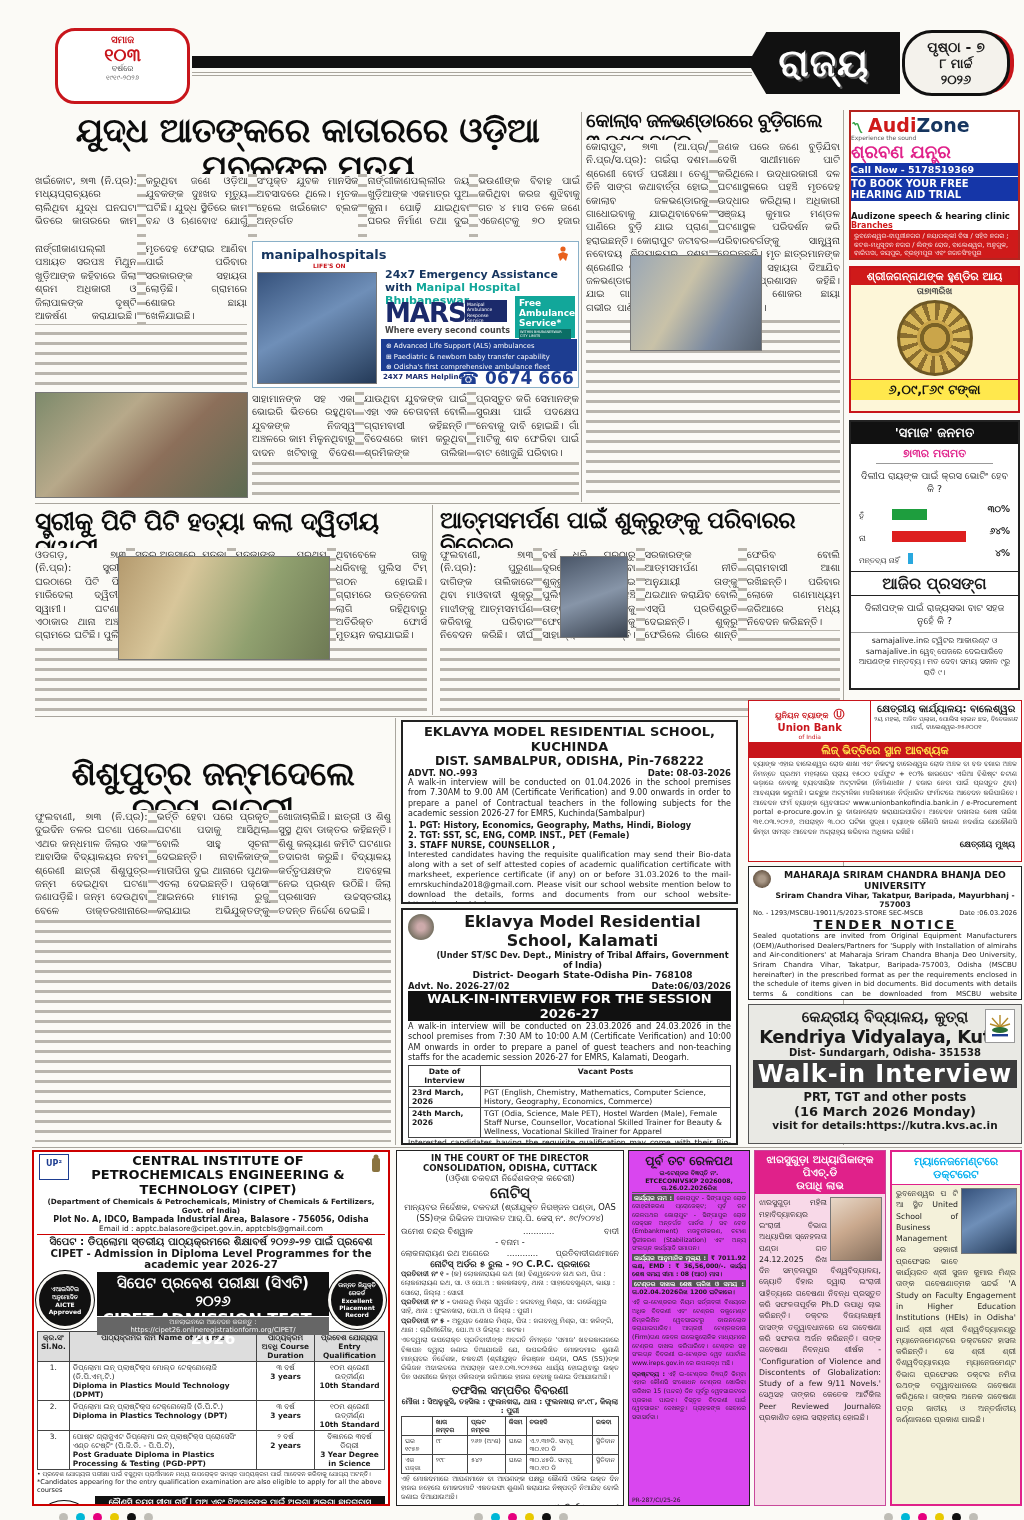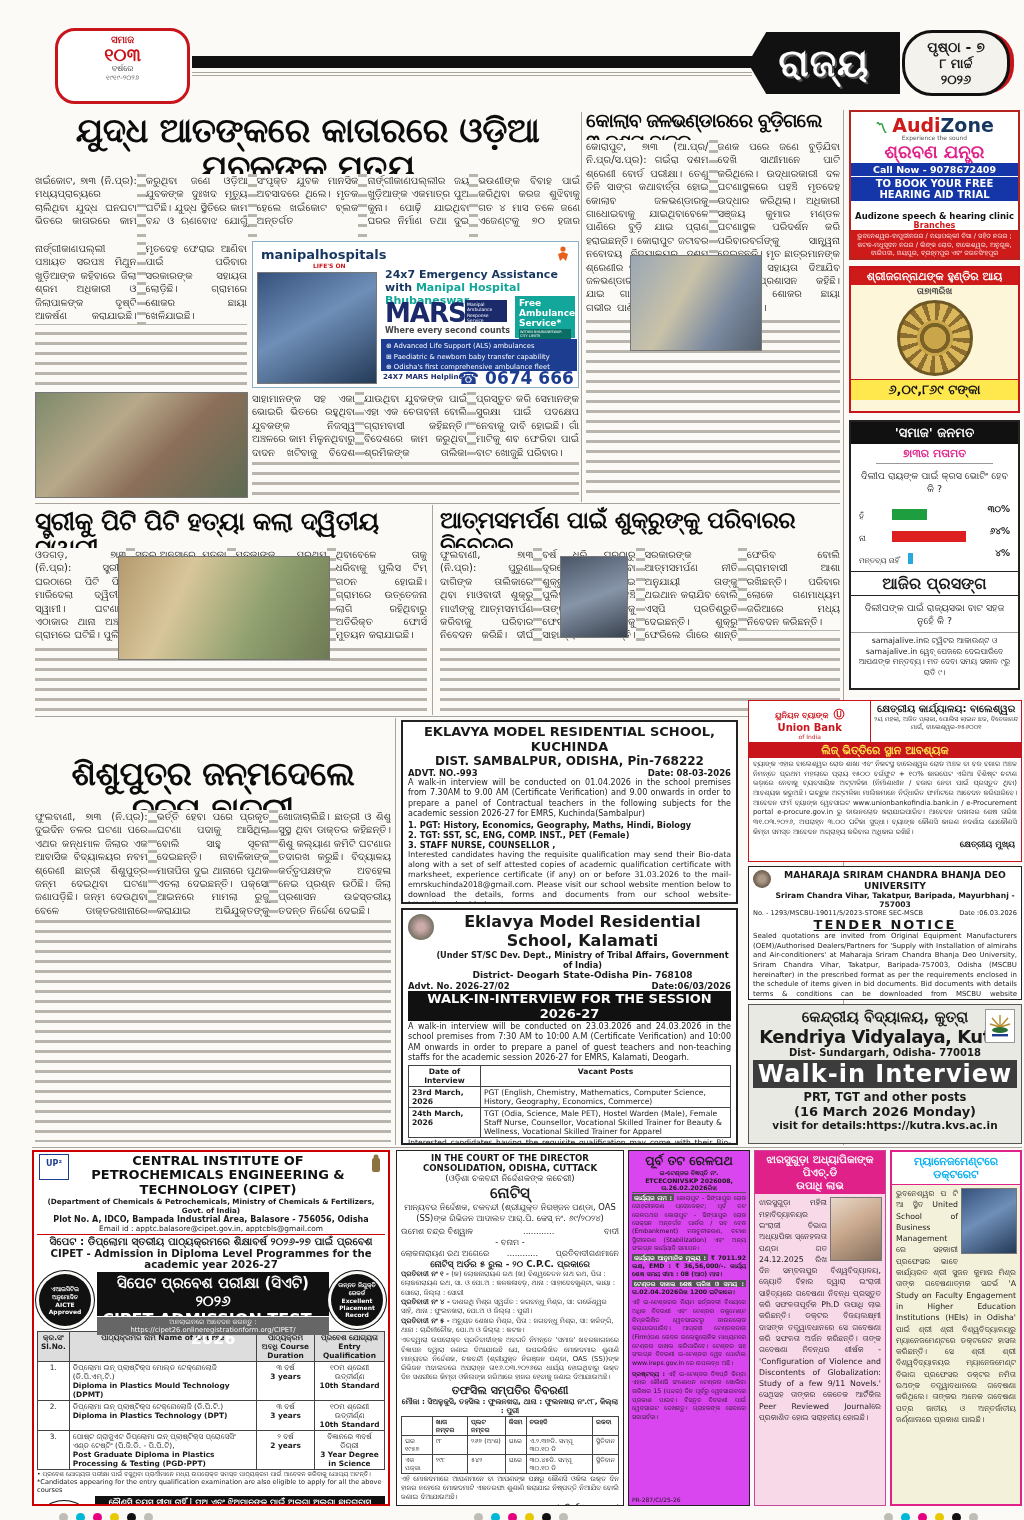--- a/index.html
+++ b/index.html
@@ -108,28 +108,28 @@
 
   <div class="abs vrule" style="left:581px;top:112px;height:390px"></div>
   <div class="abs hl" style="left:586px;top:110px;width:254px;font-size:19px;letter-spacing:-1px">କୋଲାବ ଜଳଭଣ୍ଡାରରେ ବୁଡ଼ିଗଲେ ୩ ଦଶମ ଛାତ୍ର</div>
   <div class="abs cols c2" style="left:586px;top:140px;width:254px;height:360px">
     <p>କୋରାପୁଟ, ୭ା୩ (ଆ.ପ୍ର/ନି.ପ୍ର/ସ.ପ୍ର): ଗଇଁରା ଦଶମ ଶ୍ରେଣୀ ବୋର୍ଡ ପରୀକ୍ଷା। ତେଣୁ ତିନି ସାଙ୍ଗ କଥାବାର୍ତ୍ତା ହୋଇ କୋଲାବ ଜଳଭଣ୍ଡାରକୁ ଗାଧୋଇବାକୁ ଯାଇଥିବାବେଳେ ପାଣିରେ ବୁଡ଼ି ଯାଇ ପ୍ରାଣ ହରାଇଛନ୍ତି। କୋରାପୁଟ ଜଟାବର ନବୋଦୟ ବିଦ୍ୟାଳୟର ଦଶମ ଶ୍ରେଣୀର ସଂପୃକ୍ତ ତିନି ଛାତ୍ର ଜଳଭଣ୍ଡାରକୁ ମୁହଁ ଧୋଇବାକୁ ଯାଇ ଗାଧୋଇବାକୁ ବାହାରି ଗଭୀର ପାଣିକୁ ଚାଲିଯାଇଥିଲେ। ଜଣକ ପରେ ଜଣେ ବୁଡ଼ିଯିବା ଦେଖି ସାଥୀମାନେ ପାଟି କରିଥିଲେ। ଉଦ୍ଧାରକାରୀ ଦଳ ଘଟଣାସ୍ଥଳରେ ପହଞ୍ଚି ମୃତଦେହ ଉଦ୍ଧାର କରିଥିଲା। ଅଧିକାରୀ ସଞ୍ଜୟ କୁମାର ମଣ୍ଡଳ ଘଟଣାସ୍ଥଳ ପରିଦର୍ଶନ କରି ପରିବାରବର୍ଗଙ୍କୁ ସାନ୍ତ୍ୱନା ଦେଇଛନ୍ତି। ମୃତ ଛାତ୍ରମାନଙ୍କ ପରିବାରକୁ ସହାୟତା ଦିଆଯିବ ବୋଲି ପ୍ରଶାସନ କହିଛି। ଗ୍ରାମରେ ଶୋକର ଛାୟା ଖେଳିଯାଇଛି।</p>
   </div>
   <div class="abs photo ph2" style="left:630px;top:255px;width:132px;height:96px"></div>
 
   <div class="abs vrule" style="left:843px;top:110px;height:1035px"></div>
 
-  <div class="abs" style="left:849px;top:110px;width:171px;height:150px;border:2px solid #b5241f;background:#fff;text-align:center;overflow:hidden">
+  <div class="abs" style="left:849px;top:110px;width:171px;height:150px;border:2px solid #b5241f;background:#fff;overflow:hidden">
     <div style="margin-top:2px">
       <span style="color:#2e9e3e;font-weight:bold;font-size:12px">〽</span>
       <span style="font-size:19px;font-weight:bold;color:#cf1a1a">Audi</span><span style="font-size:19px;font-weight:bold;color:#16355f">Zone</span>
     </div>
     <div style="font-size:6px;color:#555;margin-top:-2px">Experience the sound</div>
     <div style="font-size:18px;font-weight:bold;color:#e0218a">ଶ୍ରବଣ ଯନ୍ତ୍ର</div>
-    <div style="background:#1536a8;color:#fff;font-weight:bold;font-size:9.5px;padding:1px 0">Call Now - 9078672409</div>
+    <div style="background:#1536a8;color:#fff;font-weight:bold;font-size:9.5px;padding:1px 0">Call Now - 5178519369</div>
     <div style="background:#1536a8;color:#fff;font-weight:bold;font-size:10px;padding:1px 0;margin-top:1px">
       <div>TO BOOK YOUR FREE</div>
       <div>HEARING AID TRIAL</div>
     </div>
     <div style="font-size:8.5px;font-weight:bold;color:#111;margin-top:10px">Audizone speech &amp; hearing clinic</div>
     <div style="font-size:8px;font-weight:bold;color:#cf1a1a;text-decoration:underline">Branches</div>
     <div style="background:#cf1a1a;color:#fff;font-size:6.6px;line-height:1.3;padding:2px 3px">ଭୁବନେଶ୍ୱର-ବାପୁଜୀନଗର / ନୟାପଲ୍ଲୀ ବିସା / ସହିଦ ନଗର ; କଟକ-ମଧୁସୂଦନ ନଗର / ଲିଙ୍କ ରୋଡ, ବାଲେଶ୍ୱର, ଅନୁଗୁଳ, ବାରିପଦା, ଜୟପୁର, ବ୍ରହ୍ମପୁର ଏବଂ ଜଗତସିଂହପୁର</div>
   </div>
 
   <div class="abs" style="left:849px;top:266px;width:171px;height:147px;border:2px solid #c8151b;background:#fdf6d8;text-align:center;overflow:hidden">
@@ -278,21 +278,21 @@
             <line x1="11" y1="14" x2="19" y2="5"></line>
             <line x1="11" y1="14" x2="1" y2="11"></line>
             <line x1="11" y1="14" x2="21" y2="11"></line>
           </g>
           <ellipse cx="11" cy="17" rx="8" ry="3" fill="#2a6e34"></ellipse>
           <rect x="3" y="21" width="16" height="2.4" fill="#1d3d91"></rect>
         </svg>
     </div>
     <div style="font-size:15px;font-weight:bold;margin-top:3px">କେନ୍ଦ୍ରୀୟ ବିଦ୍ୟାଳୟ, କୁତ୍ରା</div>
     <div style="font-size:18px;font-weight:bold;letter-spacing:-.5px">Kendriya Vidyalaya, Kutra</div>
-    <div style="font-size:10px;font-weight:bold">Dist- Sundargarh, Odisha- 770018</div>
+    <div style="font-size:10px;font-weight:bold">Dist- Sundargarh, Odisha- 351538</div>
     <div style="background:#3c3c3c;color:#fff;font-weight:bold;font-size:24px;margin:2px 4px;letter-spacing:1px">Walk-in Interview</div>
     <div style="font-size:11.5px;font-weight:bold">PRT, TGT and other posts</div>
     <div style="font-size:13px;font-weight:bold">(16 March 2026 Monday)</div>
     <div style="font-size:10.5px;font-weight:bold">visit for details:https://kutra.kvs.ac.in</div>
   </div>
 
   <div class="abs hrule" style="left:32px;top:1147px;width:990px"></div>
 
   <div class="abs" style="left:32px;top:1150px;width:358px;height:356px;border:2px solid #c00;background:#fff;overflow:hidden;padding:2px 3px">
     <div style="position:relative">

